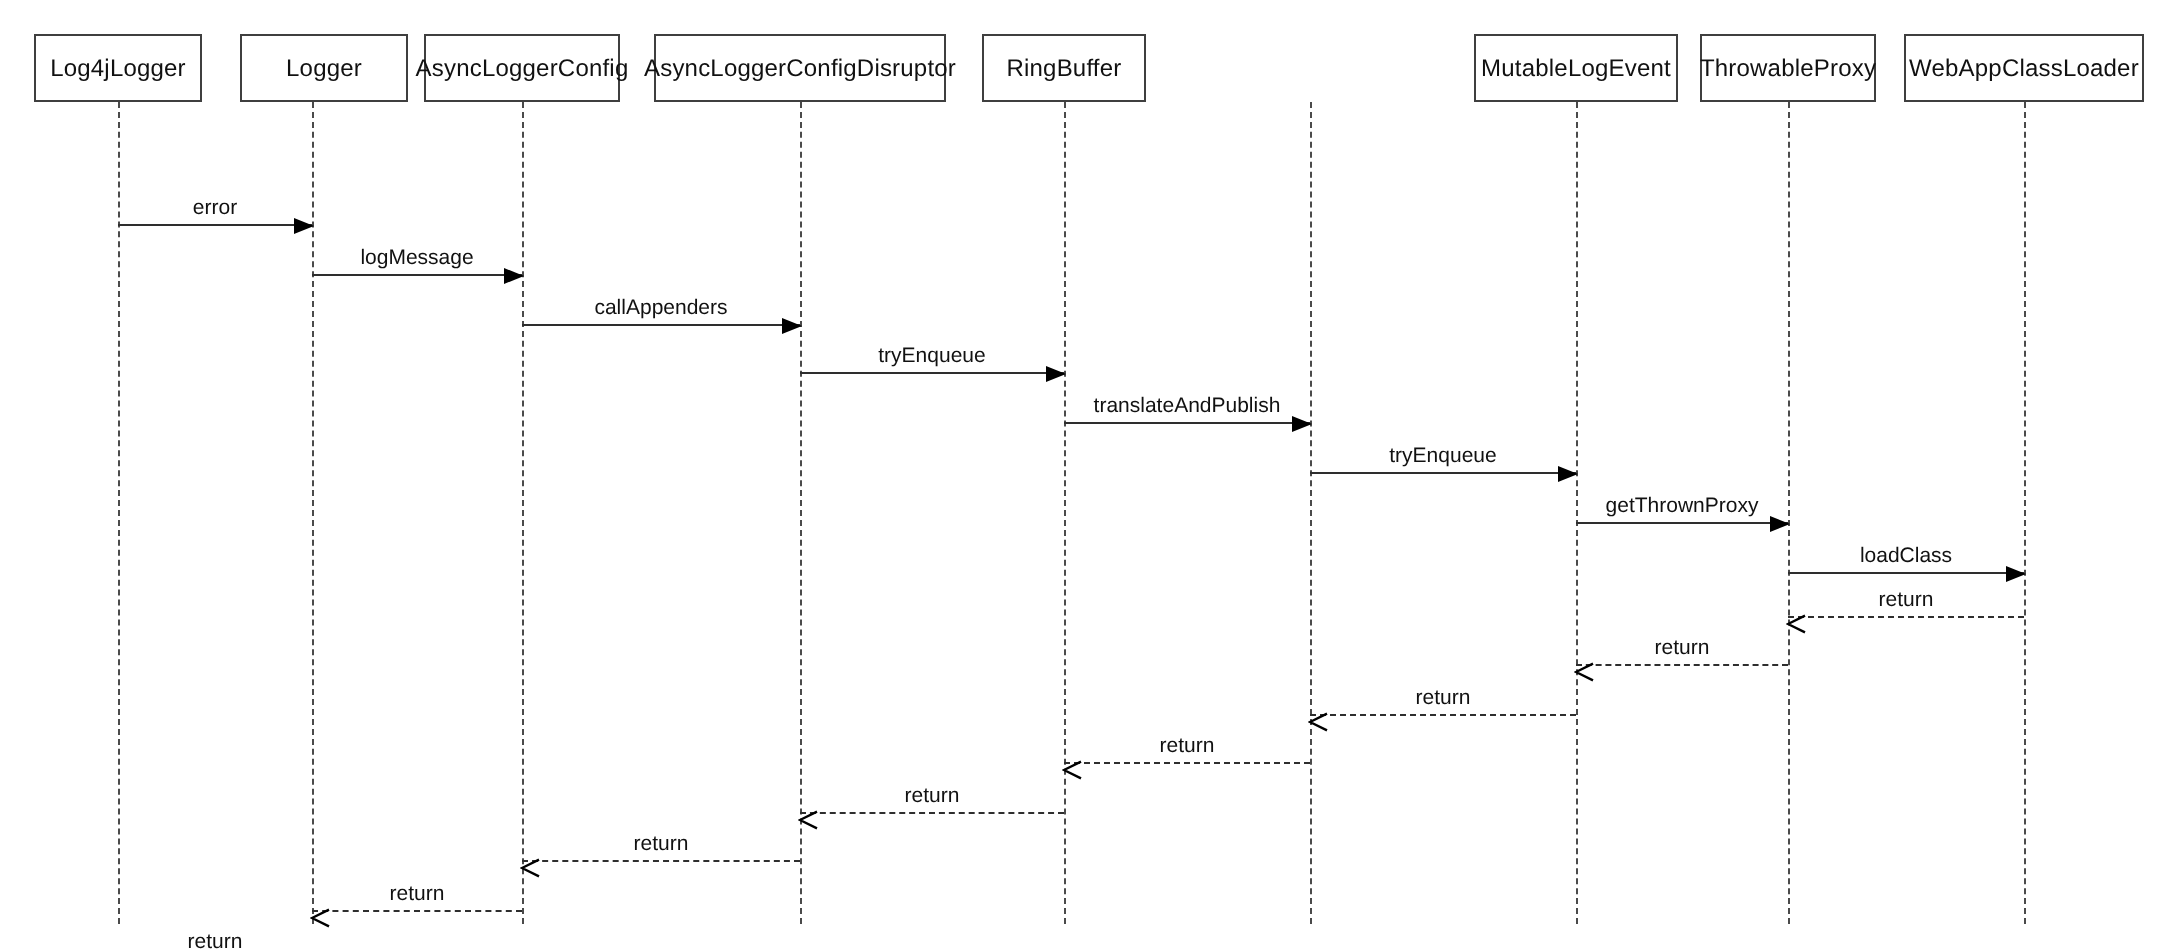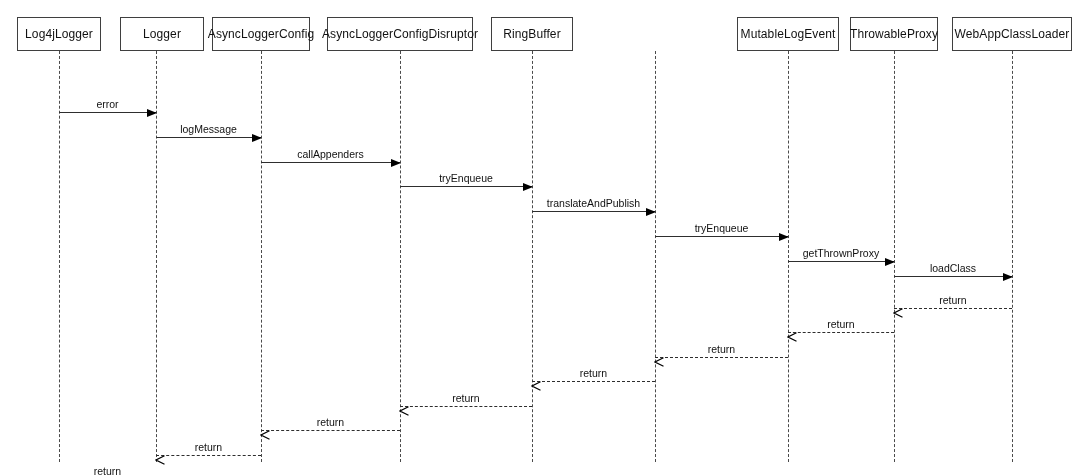--- a/index.html
+++ b/index.html
@@ -148,21 +148,21 @@
     <div class="message call" style="left: 655px; top: 183px; width: 133px; height: 18px;">
       <div class="message-label">tryEnqueue</div>
       <div class="message-line"></div>
       <div class="arrowhead-solid-right"></div>
     </div>
     <div class="message call" style="left: 788px; top: 208px; width: 106px; height: 18px;">
       <div class="message-label">getThrownProxy</div>
       <div class="message-line"></div>
       <div class="arrowhead-solid-right"></div>
     </div>
-    <div class="message call" style="left: 894px; top: 223px; width: 118px; height: 18px;">
+    <div class="message call" style="left: 894px; top: 233px; width: 118px; height: 18px;">
       <div class="message-label">loadClass</div>
       <div class="message-line"></div>
       <div class="arrowhead-solid-right"></div>
     </div>
     <div class="message return" style="left: 894px; top: 255px; width: 118px; height: 18px;">
       <div class="message-label">return</div>
       <div class="message-line"></div>
       <div class="arrowhead-open-left"><svg width="11" height="10" viewBox="0 0 11 10">
           <path d="M9.5,0.8 L1,5 L9.5,9.2" fill="none" stroke="#000000" stroke-width="1.2"></path>
         </svg></div>

